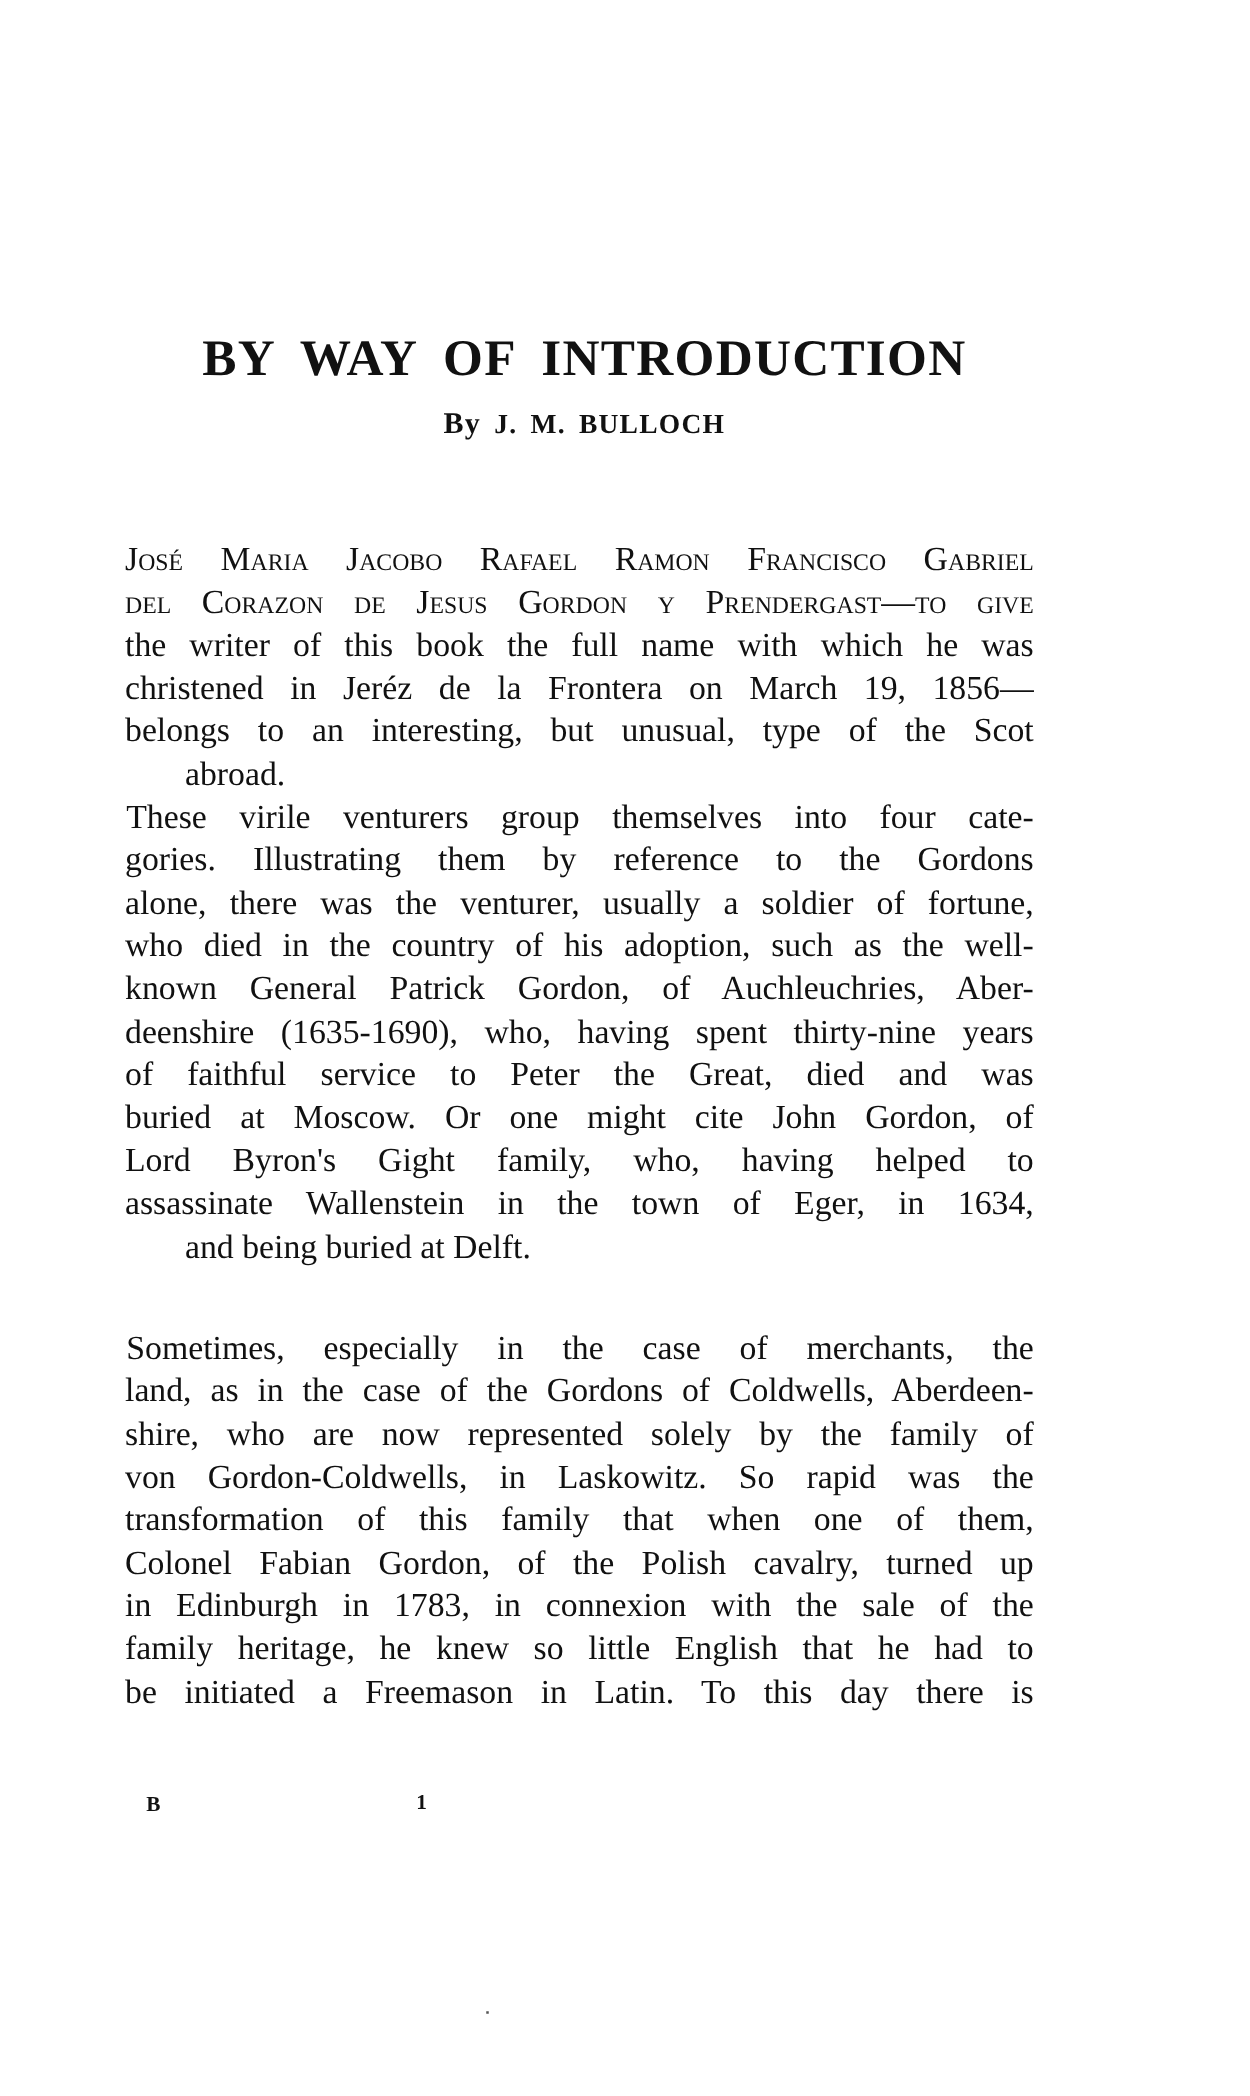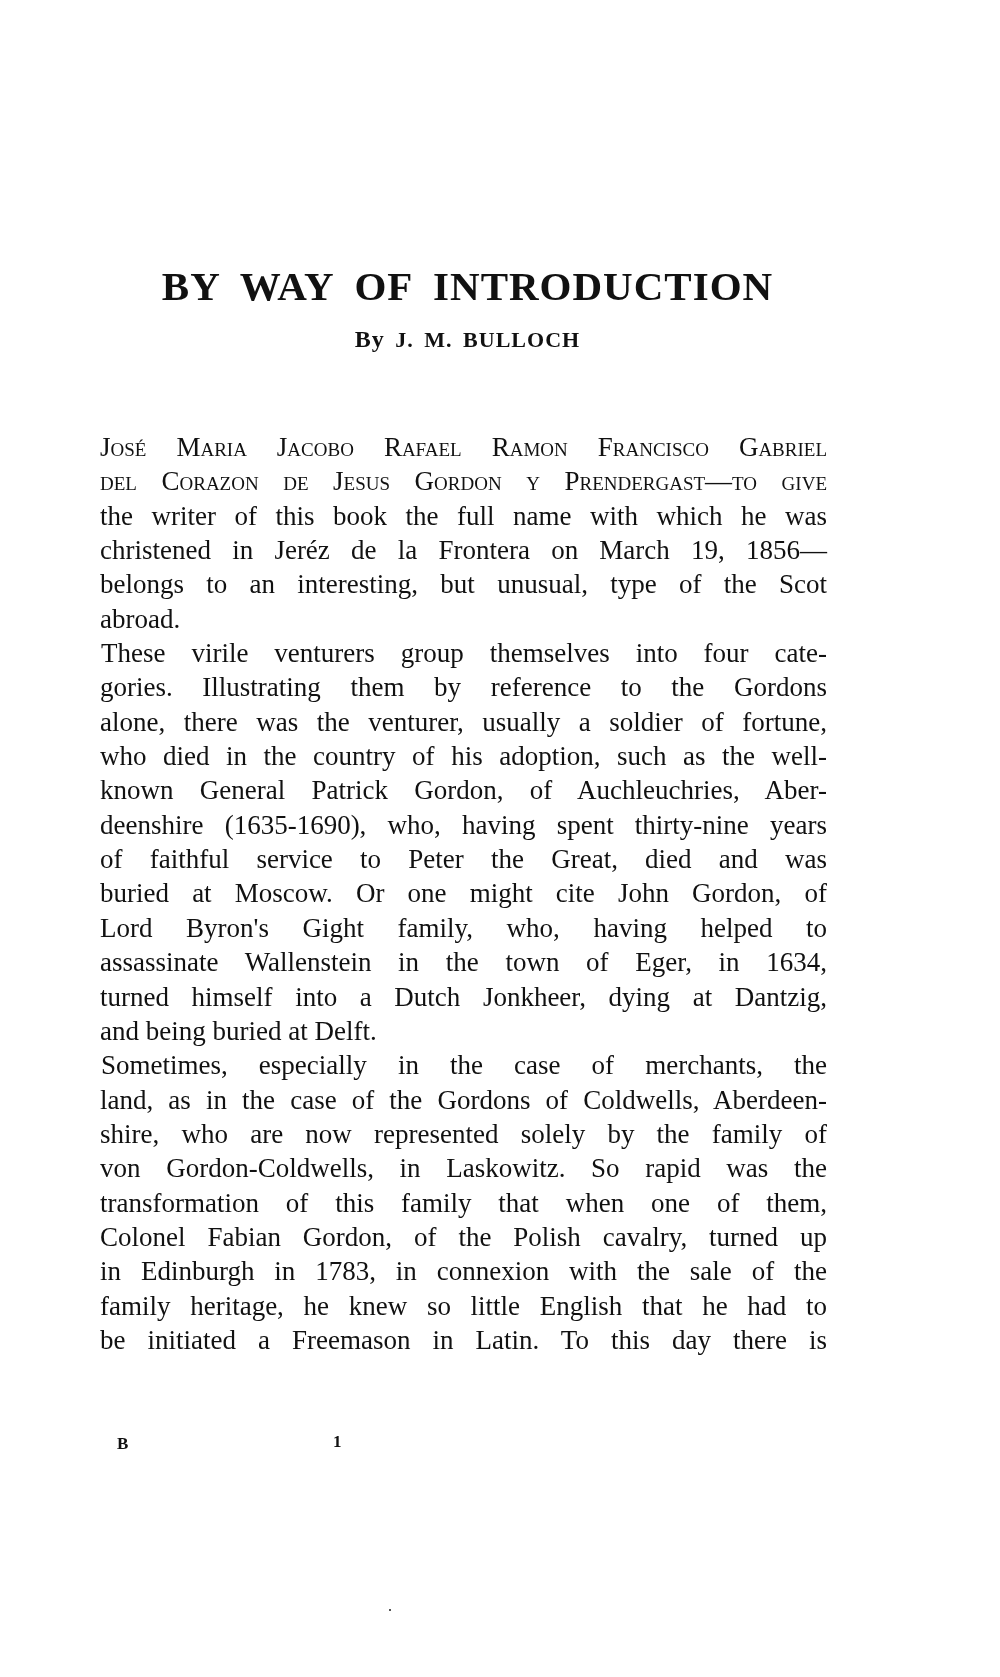--- a/index.html
+++ b/index.html
@@ -59,20 +59,21 @@
       text-align: justify;
     }
     .line {
       display: block;
       text-align: justify;
       text-align-last: justify;
       white-space: nowrap;
     }
     .line.last {
       text-align-last: left;
+      margin-left: 48px;
     }
     .line.indent {
       padding-left: 1px;
     }
     .sc {
       font-variant: small-caps;
     }
     .footer-sig {
       position: absolute;
       top: 1434px;
@@ -123,26 +124,25 @@
       <span class="line indent" style="padding-left:1px;">These virile venturers group themselves into four cate-</span>
       <span class="line">gories. Illustrating them by reference to the Gordons</span>
       <span class="line">alone, there was the venturer, usually a soldier of fortune,</span>
       <span class="line">who died in the country of his adoption, such as the well-</span>
       <span class="line">known General Patrick Gordon, of Auchleuchries, Aber-</span>
       <span class="line">deenshire (1635-1690), who, having spent thirty-nine years</span>
       <span class="line">of faithful service to Peter the Great, died and was</span>
       <span class="line">buried at Moscow. Or one might cite John Gordon, of</span>
       <span class="line">Lord Byron's Gight family, who, having helped to</span>
       <span class="line">assassinate Wallenstein in the town of Eger, in 1634,</span>
-      <span class="line">turned himself into a Dutch Jonkheer, dying at Dantzig,</span>
       <span class="line last">and being buried at Delft.</span>
     </div>
 
     <div class="para">
-      <span class="line" style="padding-left:1px;">Sometimes, especially in the case of merchants, the</span>
+      <span class="line" style="padding-left:1px;margin-top:47px;">Sometimes, especially in the case of merchants, the</span>
       <span class="line">land, as in the case of the Gordons of Coldwells, Aberdeen-</span>
       <span class="line">shire, who are now represented solely by the family of</span>
       <span class="line">von Gordon-Coldwells, in Laskowitz. So rapid was the</span>
       <span class="line">transformation of this family that when one of them,</span>
       <span class="line">Colonel Fabian Gordon, of the Polish cavalry, turned up</span>
       <span class="line">in Edinburgh in 1783, in connexion with the sale of the</span>
       <span class="line">family heritage, he knew so little English that he had to</span>
       <span class="line">be initiated a Freemason in Latin. To this day there is</span>
     </div>
 

